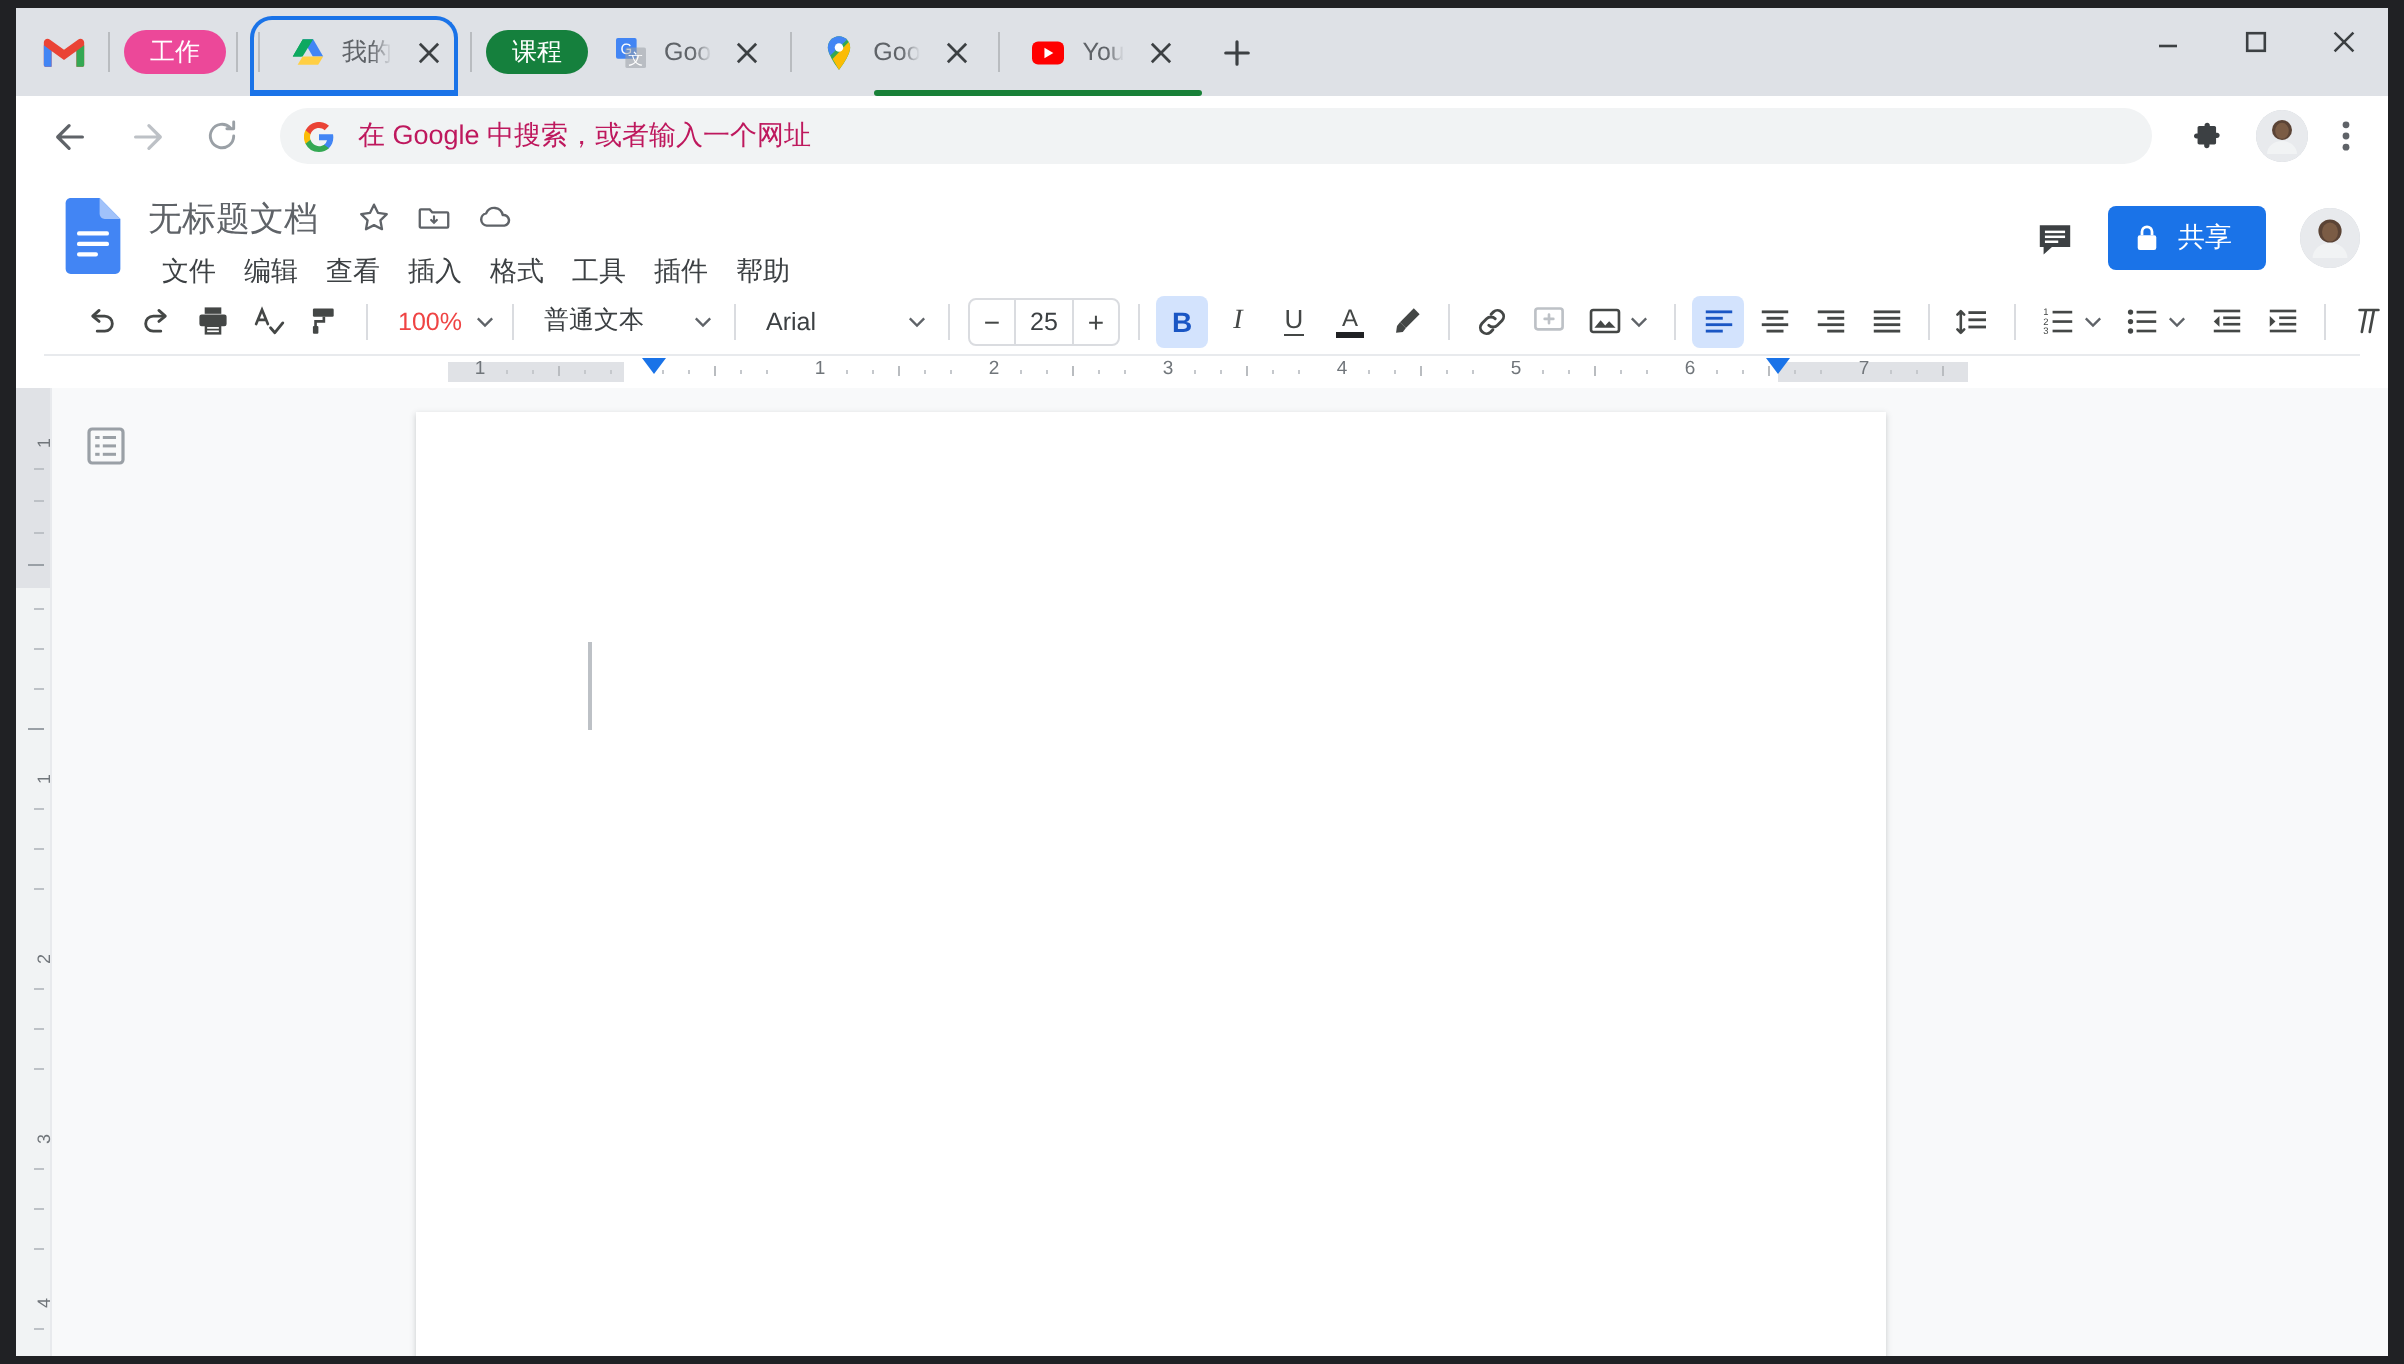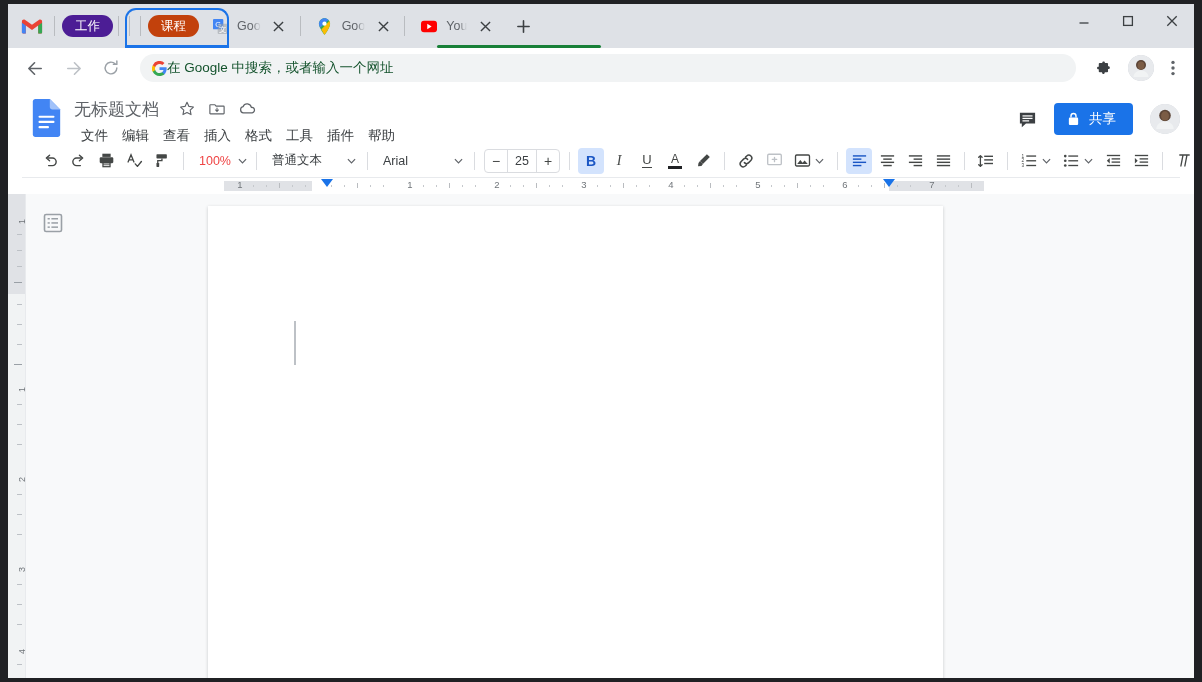--- a/index.html
+++ b/index.html
@@ -164,21 +164,22 @@
     background: #f1f3f4;
     border-radius: 14px;
     display: flex;
     align-items: center;
     padding: 0 12px;
     margin: 0 8px 0 10px;
     overflow: hidden;
   }
   .omni-text {
     font-size: 13.5px;
-    color: #14532d;
+    color: #be185d;
+    margin-left: 12px;
     white-space: nowrap;
   }
   .avatar-btn {
     width: 26px; height: 26px;
     border-radius: 50%;
     overflow: hidden;
     flex: none;
     margin: 0 6px;
     background: #d5d9de;
   }
@@ -439,32 +440,50 @@
       <svg width="22" height="17" viewBox="0 0 24 18">
         <path d="M1 3.2v12.3c0 .6.5 1 1 1h3.2V7.9L12 12.8l6.8-4.9v8.6H22c.6 0 1-.4 1-1V3.2c0-1.6-1.9-2.5-3.2-1.6L12 7.2 4.2 1.6C2.9.7 1 1.6 1 3.2z" fill="#ea4335"></path>
         <path d="M1 3.2v12.3c0 .6.5 1 1 1h3.2V7.9L1 4.8z" fill="#4285f4"></path>
         <path d="M18.8 7.9v8.6H22c.6 0 1-.4 1-1V4.8z" fill="#34a853"></path>
         <path d="M5.2 16.5V7.9L12 12.8l6.8-4.9v8.6z" fill="#fbbc04" opacity="0"></path>
         <path d="M1 3.2c0-1.6 1.9-2.5 3.2-1.6L12 7.2l7.8-5.6C21.1.7 23 1.6 23 3.2v1.6L12 12.8 1 4.8z" fill="#c5221f" opacity="0"></path>
       </svg>
     </div>
     <div class="tabsep"></div>
 
-    <div class="group-chip" style="background:#4c1d95">工作</div>
+    <div class="group-chip" style="background:#ec4899">工作</div>
 
 
     <div class="tabsep2"></div>
 
 
     <div class="tabsep2"></div>
 
+    <div class="tab">
+      <span class="favicon">
+        <svg width="16" height="14" viewBox="0 0 16 14">
+          <path d="M5.4 0.6L0.4 9.3h4.3l2.5-4.4z" fill="#0f9d58"></path>
+          <path d="M5.4 0.6h5.2l5 8.7h-5.2z" fill="#ffcf3e" opacity="0"></path>
+          <path d="M5.4 0.6L10.6 0.6 15.6 9.3 10.4 9.3z" fill="#4285f4"></path>
+          <path d="M0.4 9.3l2.6 4.2h10l2.6-4.2z" fill="#1a73e8" opacity="0"></path>
+          <path d="M2.8 13.4h10.3l2.5-4.1H5.3z" fill="#ffcf44"></path>
+          <path d="M5.4.6L.4 9.3h4.9L10.6.6z" fill="#0da960"></path>
+        </svg>
+      </span>
+      <span class="tlabel">我的</span>
+      <span class="tclose">
+        <svg width="11" height="11" viewBox="0 0 12 12">
+              <path d="M1 1l10 10M11 1L1 11" stroke="currentColor" stroke-width="1.5"></path>
+            </svg>
+      </span>
+    </div>
 
     <div class="tabsep2"></div>
 
-    <div class="group-chip" style="background:#c2410c;margin-left:2px">课程</div>
+    <div class="group-chip" style="background:#15803d;margin-left:2px">课程</div>
 
     <div class="tab" style="margin-left:2px">
       <span class="favicon">
         <svg width="15" height="15" viewBox="0 0 16 16">
           <rect x="0" y="0" width="11" height="11" rx="1" fill="#4285f4"></rect>
           <text x="5.5" y="8.6" font-size="8" font-family="Liberation Sans, sans-serif" fill="#fff" text-anchor="middle">G</text>
           <rect x="5" y="5" width="11" height="11" rx="1" fill="#9aa0a6" opacity="0.55"></rect>
           <text x="10.5" y="14" font-size="8" font-family="Liberation Sans, sans-serif" fill="#fff" text-anchor="middle">文</text>
         </svg>
       </span>

